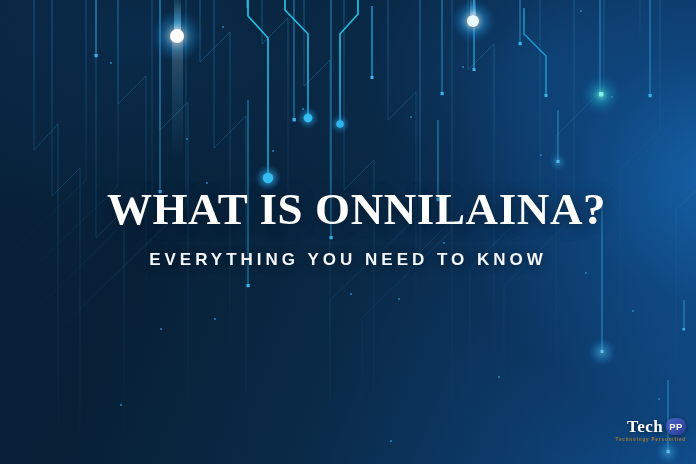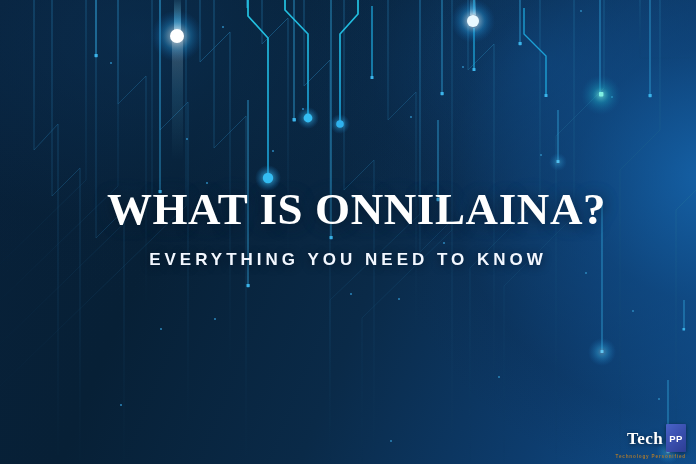--- a/index.html
+++ b/index.html
@@ -46,37 +46,37 @@
     letter-spacing:4.0px;
     color:#f2f7ff;
     text-align:center;
     white-space:nowrap;
     text-shadow:0 1px 8px rgba(2,14,28,0.7);
   }
 
   
   .logo{
     position:absolute;
-    right:10px; bottom:4px;
+    right:10px; bottom:21px;
     display:flex; flex-direction:column; align-items:flex-end;
     line-height:1;
   }
   .logo-row{ display:flex; align-items:center; gap:3px; }
   .logo-tech{
     font-family:"Liberation Serif","DejaVu Serif",serif;
     font-weight:700;
     font-size:17px;
     color:#ffffff;
     letter-spacing:0.4px;
     text-shadow:0 1px 4px rgba(0,0,0,0.6);
   }
   .logo-pp{
     display:inline-flex; align-items:center; justify-content:center;
-    width:20px; height:28px;
-    border-radius:1px;
+    width:20px; height:17px;
+    border-radius:8px;
     background:linear-gradient(135deg,#4a63c8 0%,#3a4fae 50%,#2c3d93 100%);
     color:#ffffff;
     font-family:"Liberation Sans","DejaVu Sans",sans-serif;
     font-weight:700;
     font-size:9.5px;
     letter-spacing:0.5px;
     box-shadow:0 1px 4px rgba(0,0,0,0.45);
   }
   .logo-tag{
     margin-top:3px;

